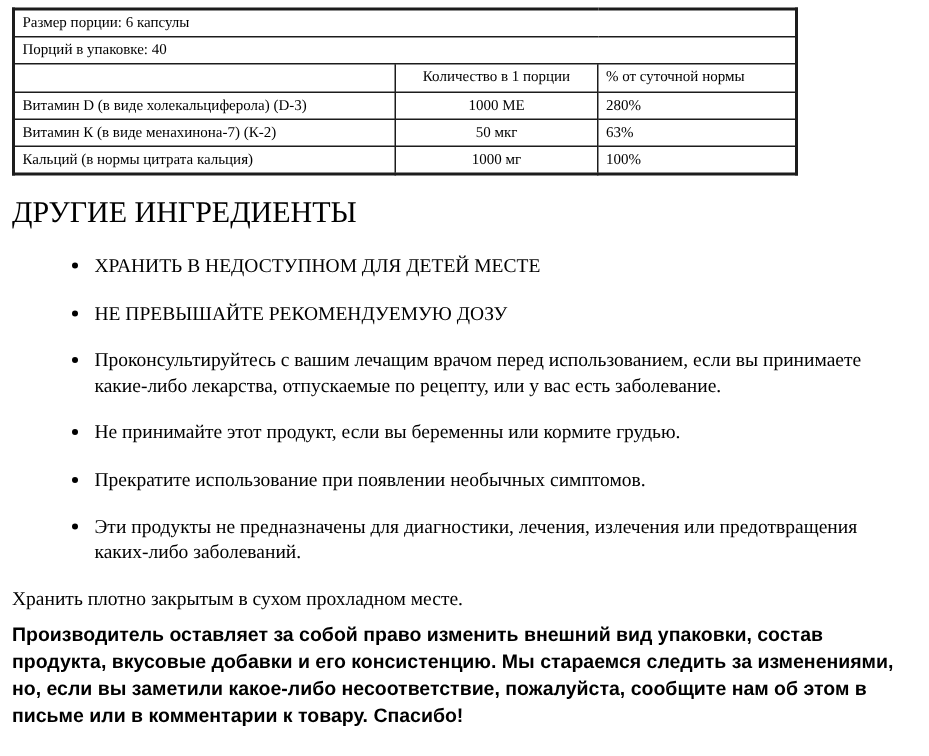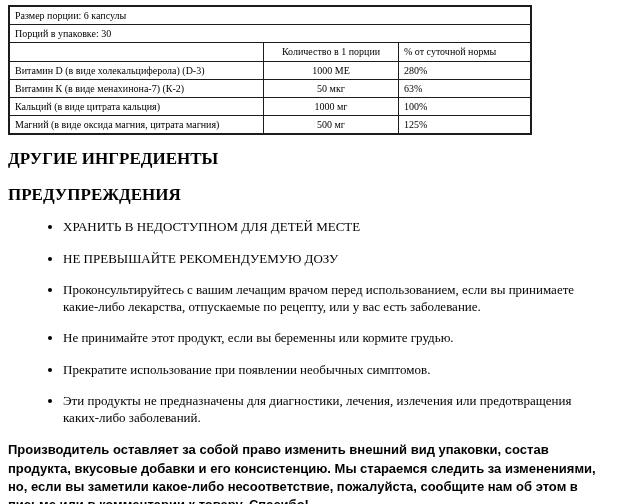--- a/index.html
+++ b/index.html
@@ -23,22 +23,22 @@
     border: 1px solid #1c1c1c;
     padding: 2px 5px;
     line-height: 1.32;
     vertical-align: top;
     white-space: nowrap;
     overflow: hidden;
   }
   td.col-amount { width: 124px; text-align: center; }
   td.col-dv     { width: 121px; margin-left: 24px; }
   .sec-heading {
-    font-size: 17px;
-    font-weight: bold;
+    font-size: 20px;
+    font-weight: normal;
     line-height: 1.15;
     margin: 14px 0 0 0;
   }
   .sec-heading.second { margin-top: 16px; }
   .ingredients {
     margin: 16px 0 0 0;
     font-size: 13px;
     line-height: 1.28;
   }
   ul.warnings {
@@ -66,60 +66,55 @@
 <body>
 
 <div class="page">
 
   <table class="facts">
     <tbody>
       <tr>
         <td colspan="3">Размер порции: 6 капсулы</td>
       </tr>
       <tr>
-        <td colspan="3">Порций в упаковке: 30</td>
+        <td colspan="3">Порций в упаковке: 40</td>
       </tr>
       <tr>
         <td></td>
         <td class="col-amount">Количество в 1 порции</td>
         <td class="col-dv">% от суточной нормы</td>
       </tr>
       <tr>
         <td>Витамин D (в виде холекальциферола) (D-3)</td>
         <td class="col-amount">1000 МЕ</td>
         <td class="col-dv">280%</td>
       </tr>
       <tr>
         <td>Витамин К (в виде менахинона-7) (К-2)</td>
         <td class="col-amount">50 мкг</td>
         <td class="col-dv">63%</td>
       </tr>
       <tr>
-        <td>Кальций (в виде цитрата кальция)</td>
+        <td>Кальций (в нормы цитрата кальция)</td>
         <td class="col-amount">1000 мг</td>
         <td class="col-dv">100%</td>
-      </tr>
-      <tr>
-        <td>Магний (в виде оксида магния, цитрата магния)</td>
-        <td class="col-amount">500 мг</td>
-        <td class="col-dv">125%</td>
       </tr>
     </tbody>
   </table>
 
   <div class="sec-heading">ДРУГИЕ ИНГРЕДИЕНТЫ</div>
 
 
-  <div class="sec-heading second">ПРЕДУПРЕЖДЕНИЯ</div>
 
   <ul class="warnings">
     <li>ХРАНИТЬ В НЕДОСТУПНОМ ДЛЯ ДЕТЕЙ МЕСТЕ</li>
     <li>НЕ ПРЕВЫШАЙТЕ РЕКОМЕНДУЕМУЮ ДОЗУ</li>
     <li>Проконсультируйтесь с вашим лечащим врачом перед использованием, если вы принимаете какие-либо лекарства, отпускаемые по рецепту, или у вас есть заболевание.</li>
     <li>Не принимайте этот продукт, если вы беременны или кормите грудью.</li>
     <li>Прекратите использование при появлении необычных симптомов.</li>
     <li>Эти продукты не предназначены для диагностики, лечения, излечения или предотвращения каких-либо заболеваний.</li>
   </ul>
 
+  <p class="storage">Хранить плотно закрытым в сухом прохладном месте.</p>
 
   <p class="manufacturer">Производитель оставляет за собой право изменить внешний вид упаковки, состав продукта, вкусовые добавки и его консистенцию. Мы стараемся следить за изменениями, но, если вы заметили какое-либо несоответствие, пожалуйста, сообщите нам об этом в письме или в комментарии к товару. Спасибо!</p>
 
 </div>
 
 </body></html>

